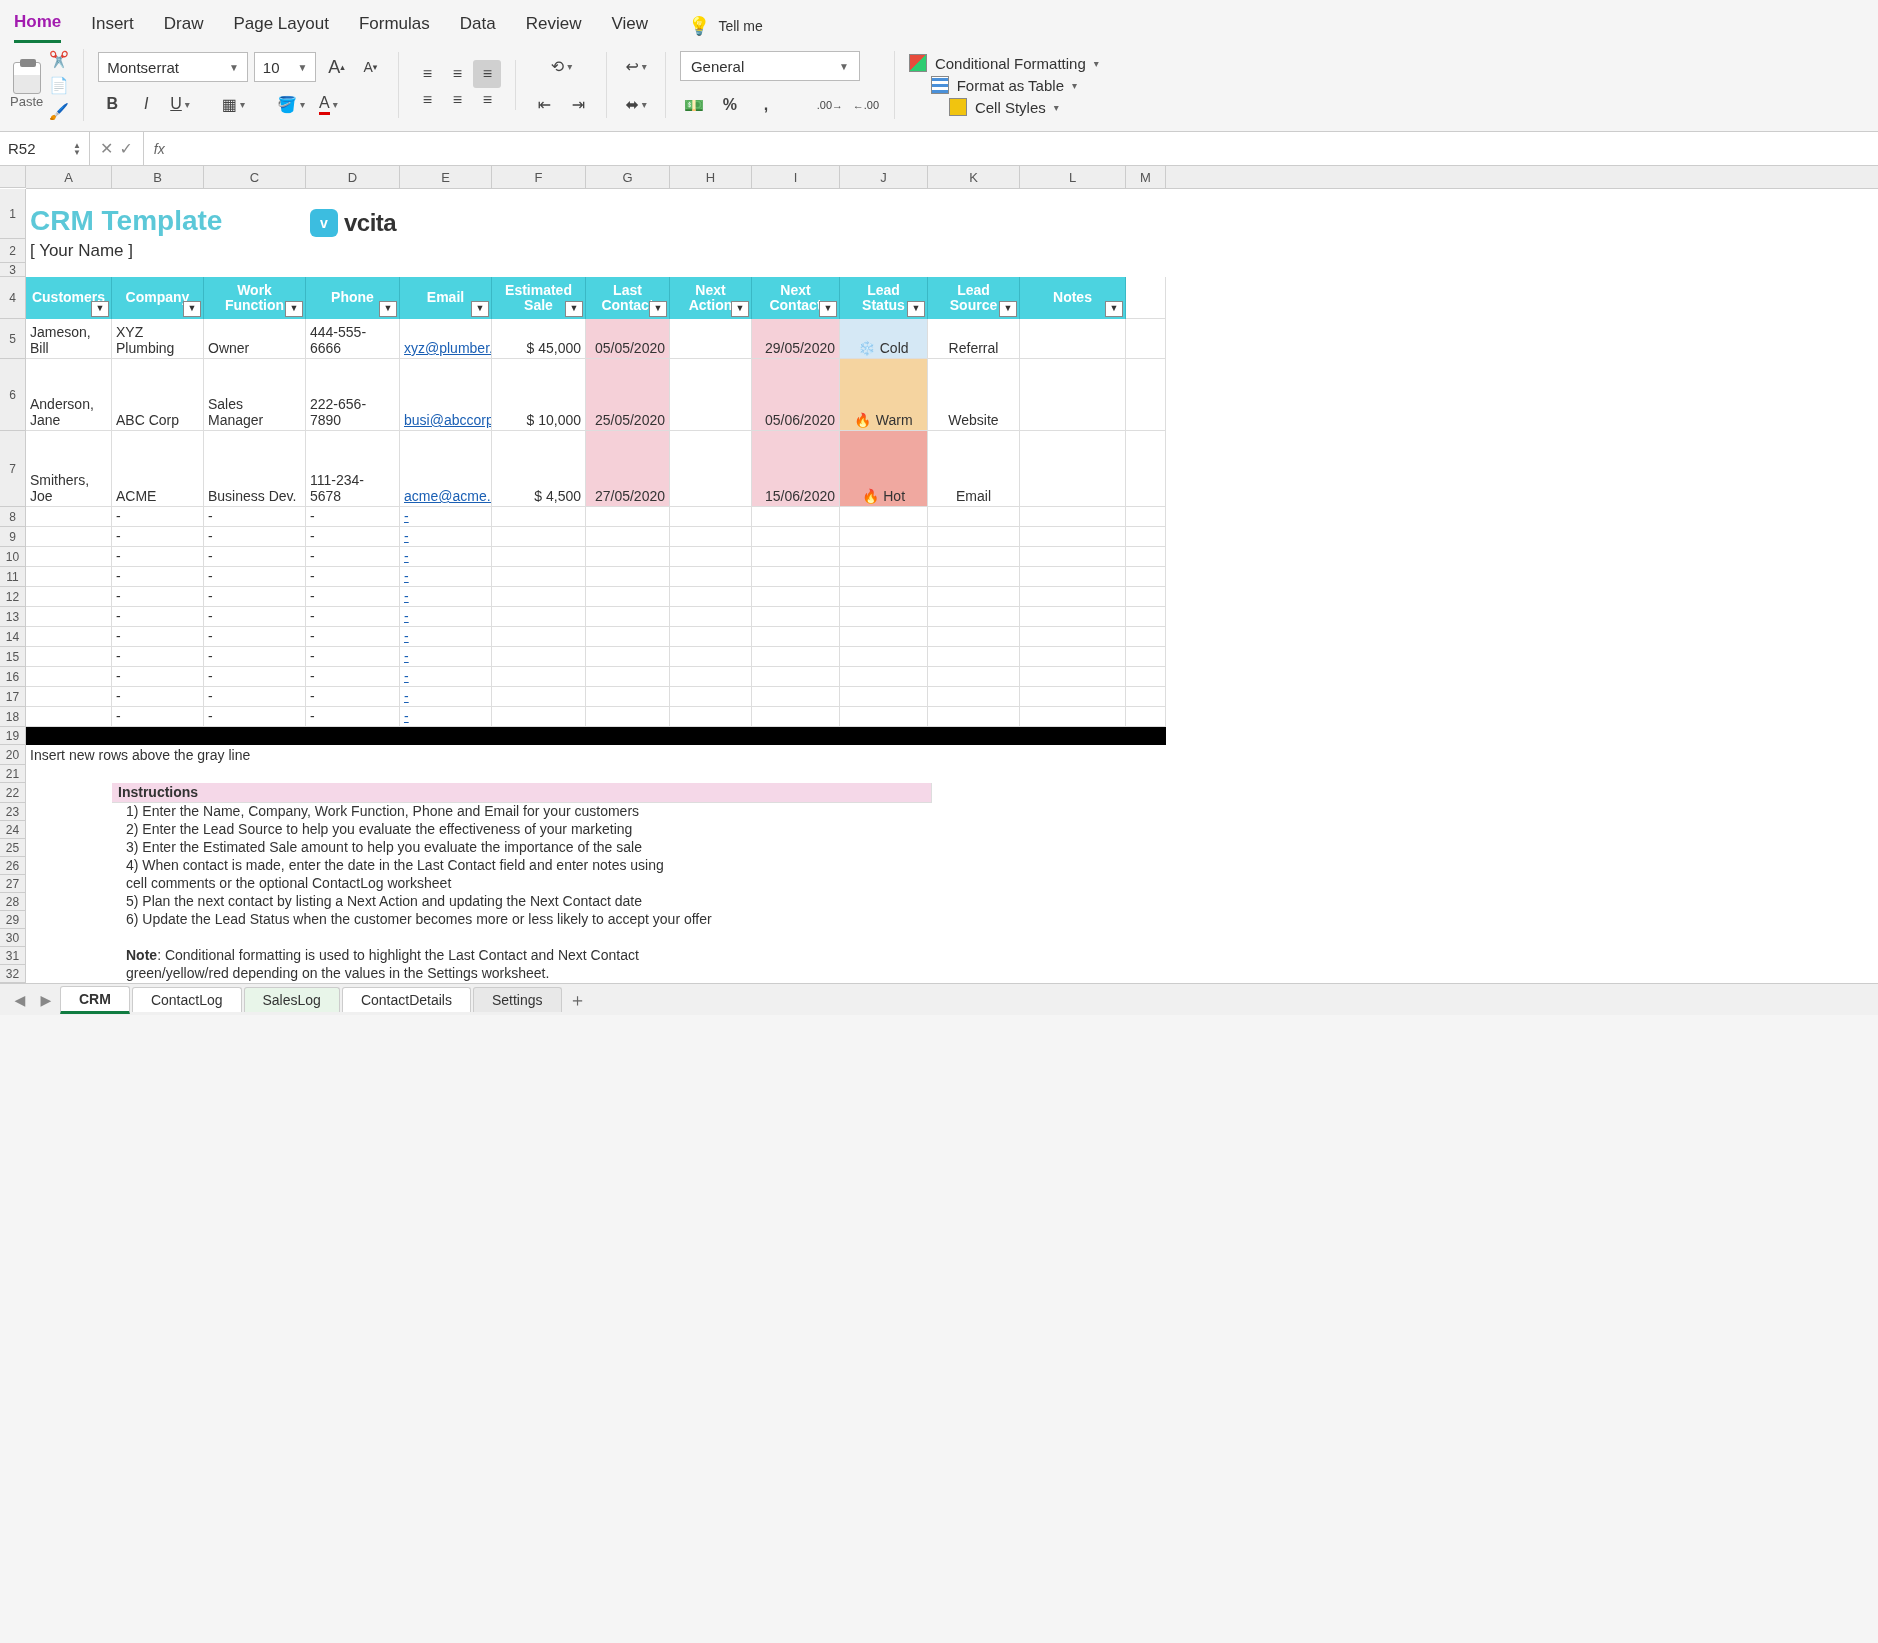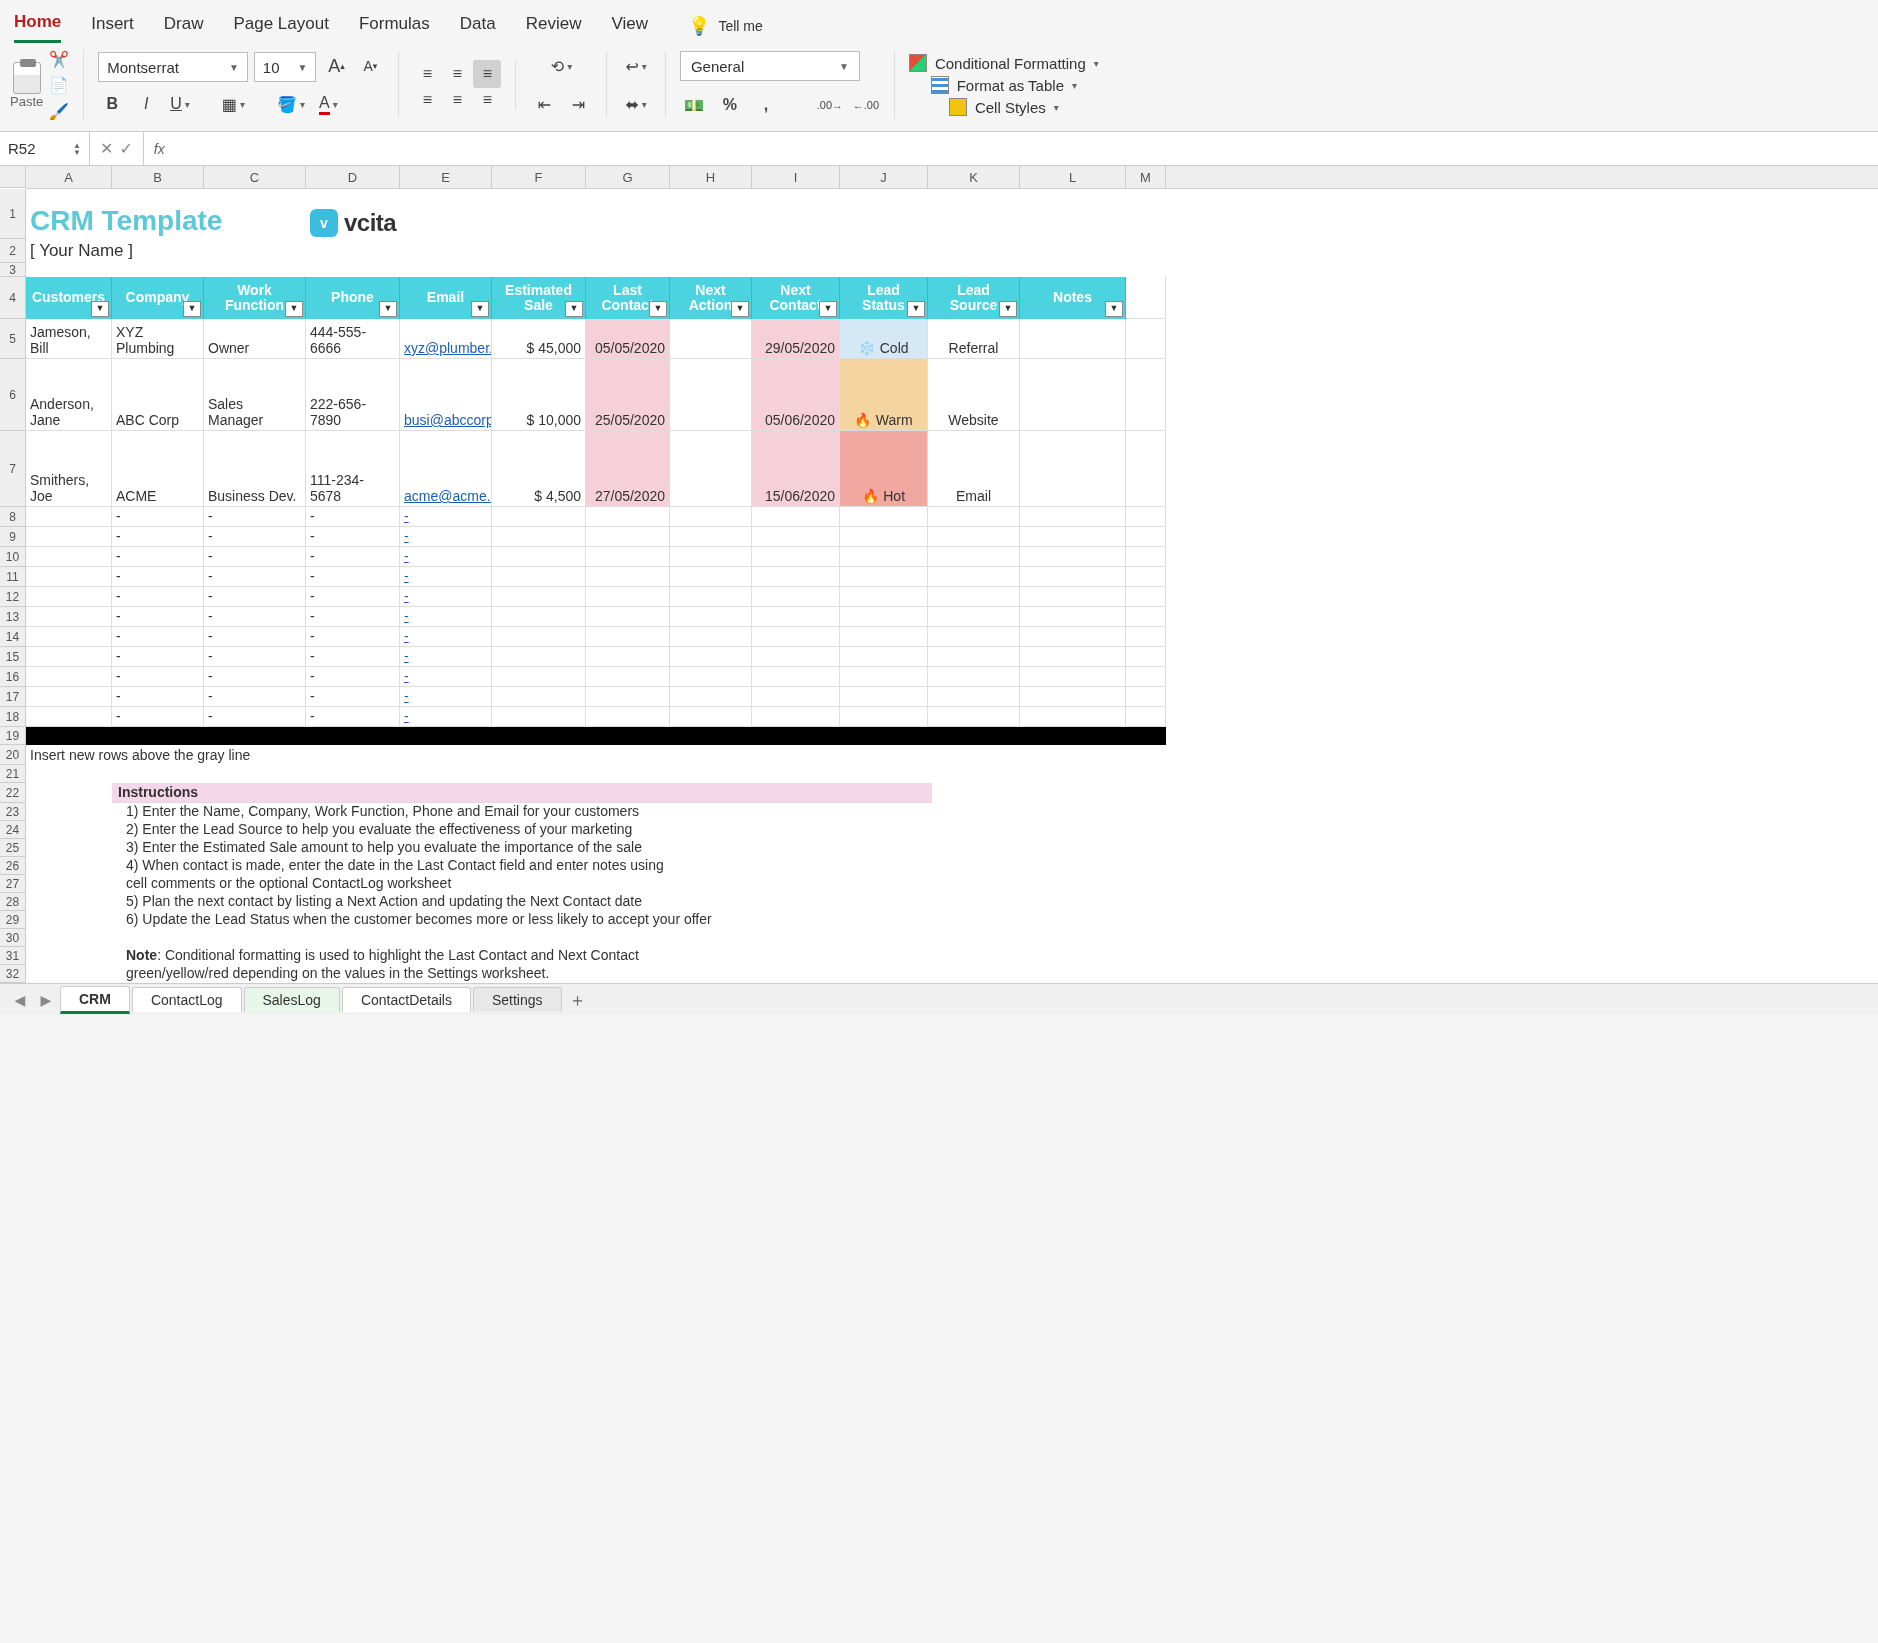--- a/index.html
+++ b/index.html
@@ -1,35 +1,35 @@
 <!DOCTYPE html>
 <html><head>
 <meta charset="utf-8">
 <style>
 * { box-sizing: border-box; margin: 0; padding: 0; }
 body { font-family: -apple-system, BlinkMacSystemFont, "Segoe UI", sans-serif; background: #f5f5f5; font-size: 14px; color: #333; overflow: hidden; }
 
 
 .ribbon-tabs { display: flex; gap: 30px; padding: 8px 14px 0; background: #f5f5f5; align-items: center; }
 .ribbon-tab { font-size: 17px; font-weight: 500; padding: 4px 0 8px; cursor: pointer; }
-.ribbon-tab.active { color: #b91c1c; font-weight: 700; border-bottom: 3px solid #107c41; }
+.ribbon-tab.active { color: #a21caf; font-weight: 700; border-bottom: 3px solid #107c41; }
 .tellme { display: flex; align-items: center; gap: 8px; margin-left: 10px; }
 .bulb { font-size: 18px; color: #888; }
 
 
 .ribbon { display: flex; padding: 6px 10px 10px; background: #f5f5f5; border-bottom: 1px solid #ccc; gap: 14px; align-items: center; }
 .group { display: flex; align-items: center; gap: 6px; border-right: 1px solid #ddd; padding-right: 14px; }
 .group:last-child { border-right: none; }
 .paste-group { display: flex; flex-direction: column; align-items: center; gap: 0; }
 .paste-icon { width: 28px; height: 32px; background: linear-gradient(to bottom, #fff 0%, #fff 40%, #e8e8e8 40%); border: 1px solid #aaa; border-radius: 3px; position: relative; }
 .paste-icon::before { content:""; position:absolute; top:-4px; left:6px; width:16px; height:8px; background:#888; border-radius:2px; }
 .paste-label { font-size: 13px; color: #666; }
 .mini-col { display: flex; flex-direction: column; gap: 6px; align-items: flex-start; }
 .mini-icon { width: 20px; height: 20px; display: inline-flex; align-items: center; justify-content: center; font-size: 16px; color: #555; cursor:pointer; }
-.font-row { display: flex; gap: 6px; align-items: flex-start; }
+.font-row { display: flex; gap: 6px; align-items: center; }
 .font-select { height: 30px; border: 1px solid #bbb; background: #fff; padding: 0 8px; font-size: 15px; display: flex; align-items: center; gap: 50px; cursor:pointer; }
 .size-select { height: 30px; border: 1px solid #bbb; background: #fff; padding: 0 8px; font-size: 15px; display: flex; align-items: center; gap: 18px; cursor:pointer; }
 .caret { font-size: 10px; color: #666; }
 .btn { width: 28px; height: 28px; display: inline-flex; align-items: center; justify-content: center; font-size: 16px; cursor:pointer; color:#444; }
 .btn.wide { width:auto; padding:0 4px; gap:3px; }
 .btn.active-bg { background: #d0d0d0; border-radius:3px; }
 .align-grid { display: grid; grid-template-columns: repeat(3,28px); grid-template-rows: repeat(2,24px); gap:2px; }
 .num-select { height: 30px; border: 1px solid #bbb; background: #fff; padding: 0 10px; font-size: 15px; display: flex; align-items: center; justify-content:space-between; width: 180px; cursor:pointer;}
 .styles-col { display:flex; flex-direction:column; gap:4px; }
 .style-item { display:flex; align-items:center; gap:8px; font-size:15px; cursor:pointer; }

